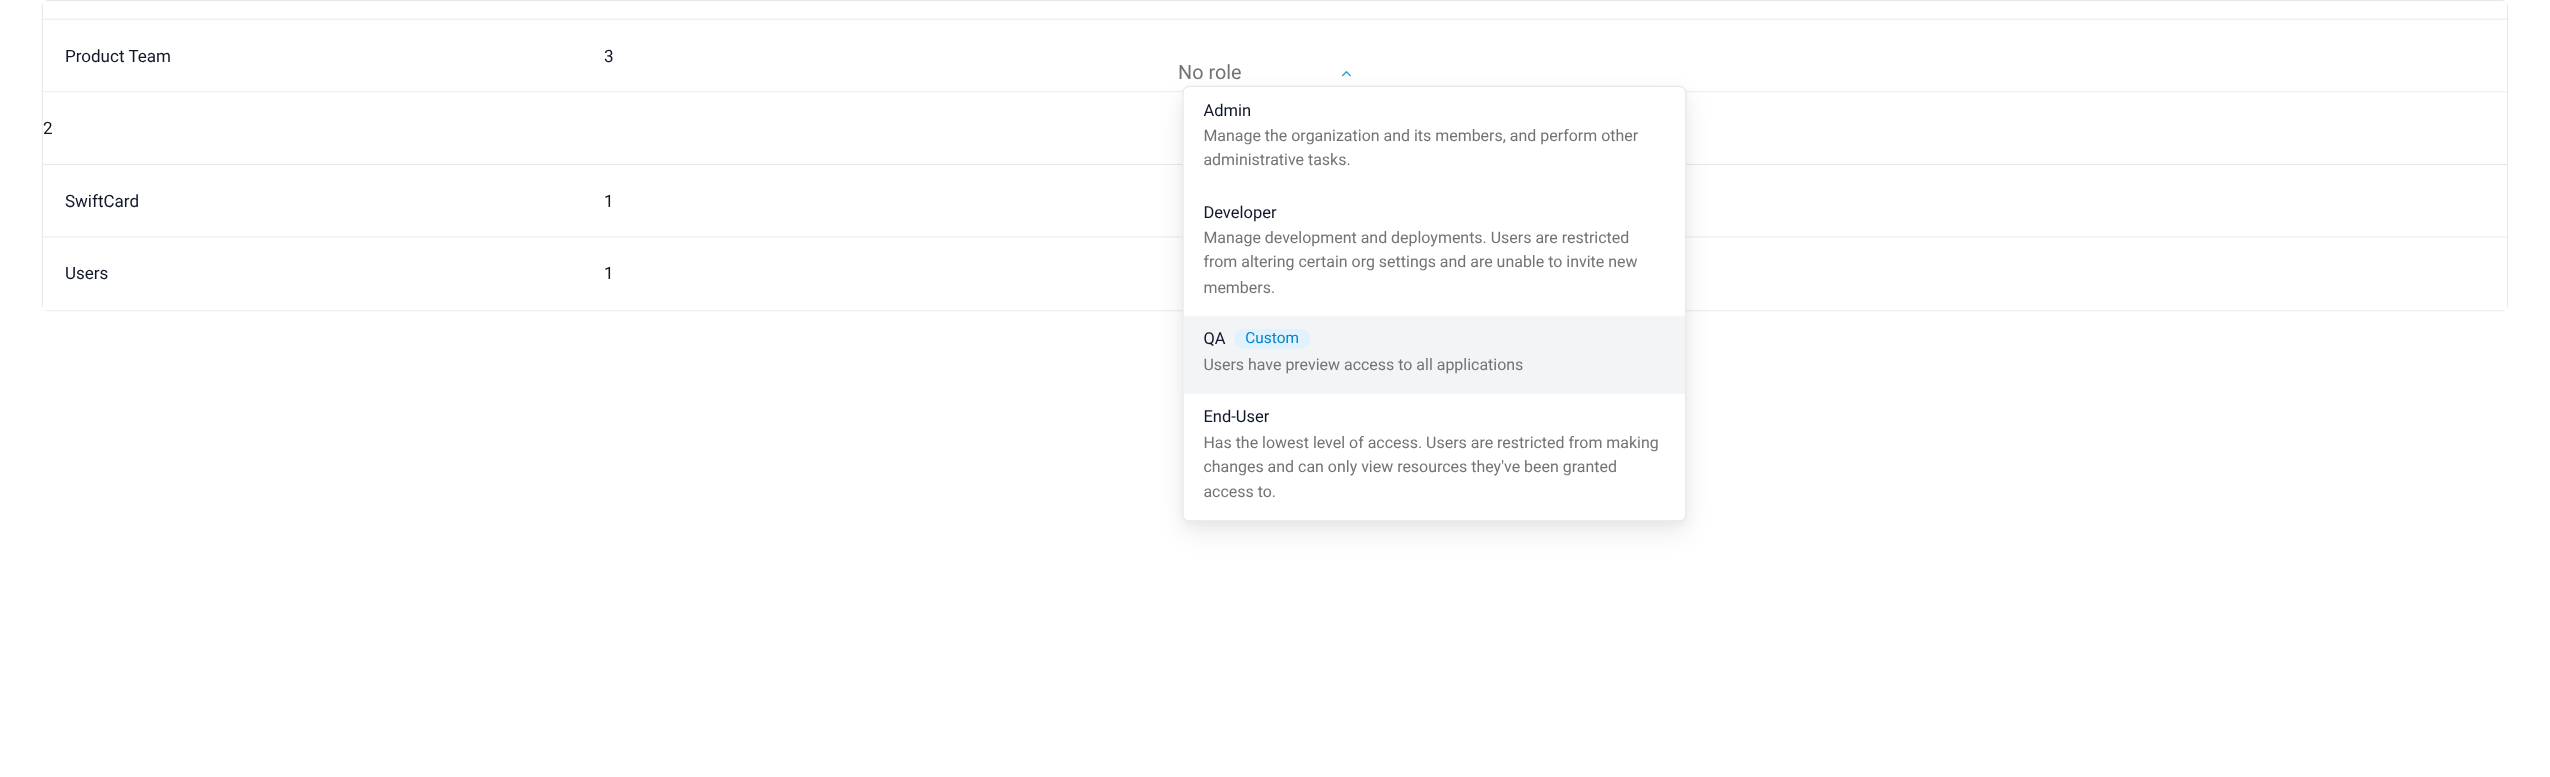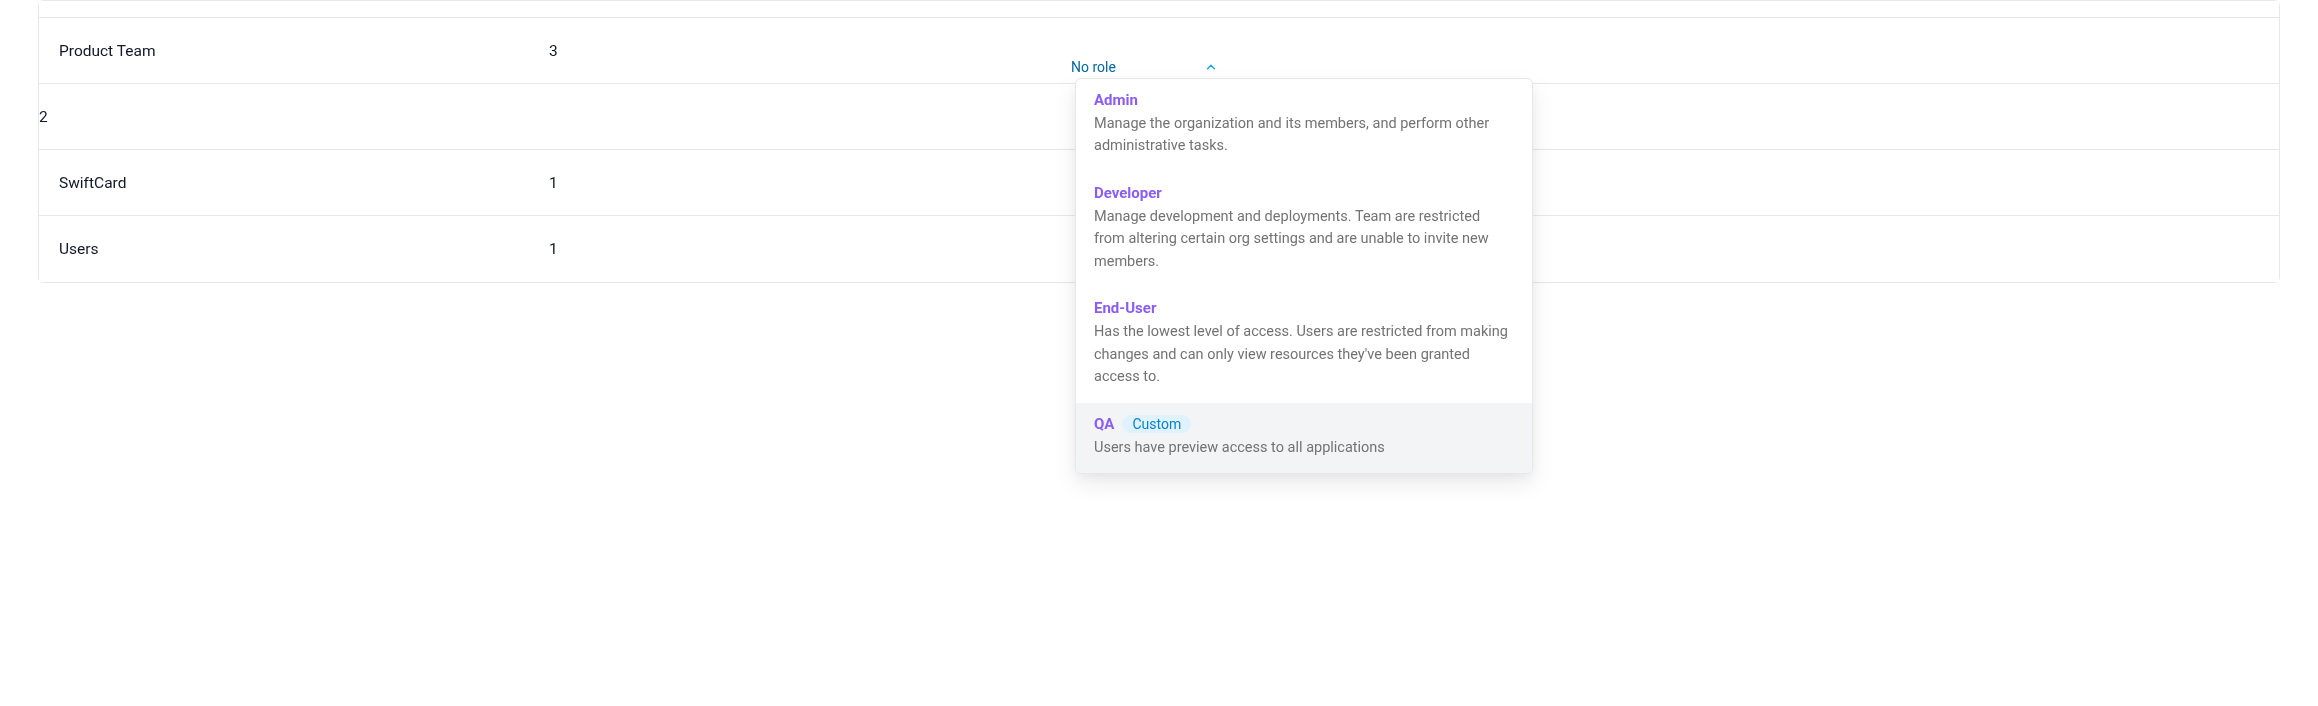--- a/index.html
+++ b/index.html
@@ -53,22 +53,22 @@
       flex: 1;
       position: relative;
     }
     .role-selector {
       display: inline-flex;
       align-items: center;
       gap: 88px;
       padding: 8px 12px;
       border-radius: 6px;
       cursor: pointer;
-      color: #0369a1;
-      font-size: 14px;
+      color: #737373;
+      font-size: 18px;
       margin-top: 32px;
     }
     .role-selector .chevron {
       color: #0ea5e9;
       display: inline-flex;
       align-items: center;
     }
     .dropdown {
       position: absolute;
       top: 78px;
@@ -88,22 +88,22 @@
     .dropdown-item.highlighted {
       background: #f3f4f6;
     }
     .dropdown-item .title-row {
       display: flex;
       align-items: center;
       gap: 8px;
       margin-bottom: 4px;
     }
     .dropdown-item .title {
-      color: #8b5cf6;
-      font-weight: 700;
+      color: #0f172a;
+      font-weight: 400;
       font-size: 15px;
     }
     .dropdown-item .desc {
       color: #737373;
       font-size: 14.5px;
       line-height: 1.55;
     }
     .badge {
       display: inline-flex;
       align-items: center;
@@ -162,30 +162,30 @@
     <div class="title-row">
       <span class="title">Admin</span>
     </div>
     <div class="desc">Manage the organization and its members, and perform other administrative tasks.</div>
   </div>
 
   <div class="dropdown-item">
     <div class="title-row">
       <span class="title">Developer</span>
     </div>
-    <div class="desc">Manage development and deployments. Team are restricted from altering certain org settings and are unable to invite new members.</div>
-  </div>
-
-  <div class="dropdown-item">
-    <div class="title-row">
-      <span class="title">End-User</span>
-    </div>
-    <div class="desc">Has the lowest level of access. Users are restricted from making changes and can only view resources they've been granted access to.</div>
+    <div class="desc">Manage development and deployments. Users are restricted from altering certain org settings and are unable to invite new members.</div>
   </div>
 
   <div class="dropdown-item highlighted">
     <div class="title-row">
       <span class="title">QA</span>
       <span class="badge">Custom</span>
     </div>
     <div class="desc">Users have preview access to all applications</div>
   </div>
+
+  <div class="dropdown-item">
+    <div class="title-row">
+      <span class="title">End-User</span>
+    </div>
+    <div class="desc">Has the lowest level of access. Users are restricted from making changes and can only view resources they've been granted access to.</div>
+  </div>
 </div>
 
 </body></html>

